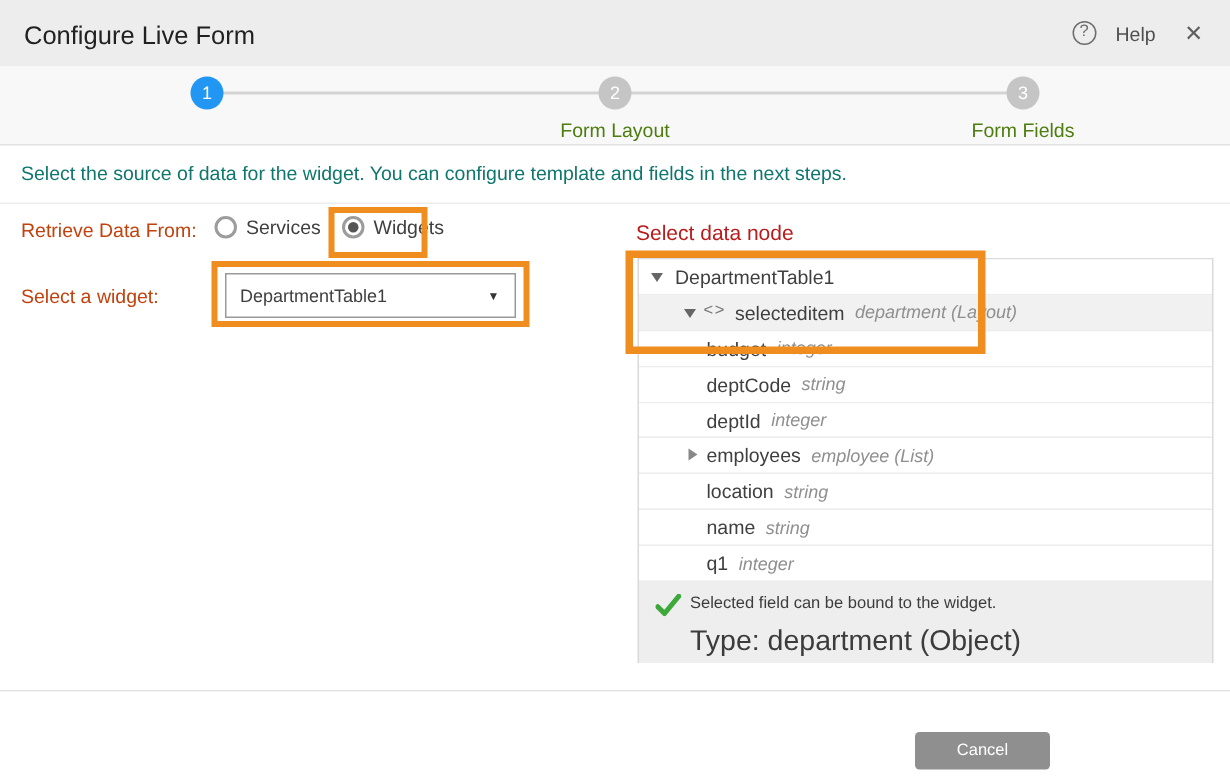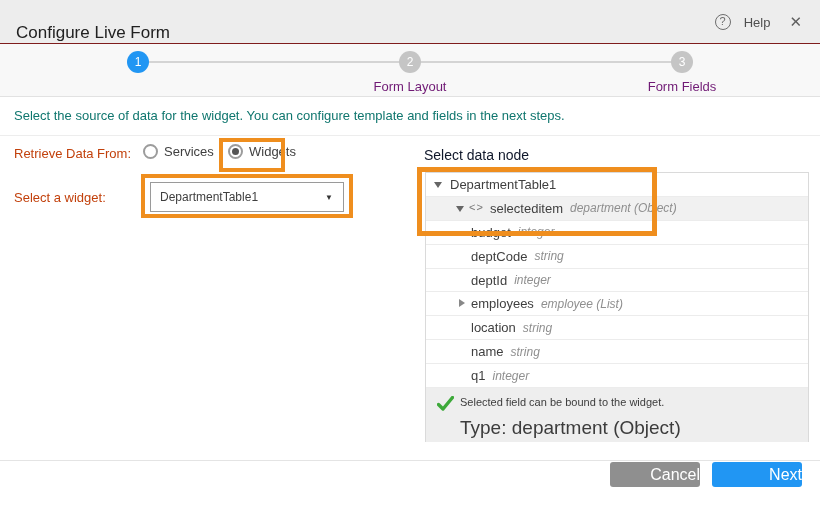--- a/index.html
+++ b/index.html
@@ -3,42 +3,42 @@
 <meta charset="utf-8">
 <style>
   * { margin:0; padding:0; box-sizing:border-box; }
   html,body { width:820px; height:522px; }
   body { font-family:"Liberation Sans", sans-serif; background:#fff; position:relative; overflow:hidden; }
 
   .dialog { position:absolute; inset:0; background:#fff; }
 
   
   .header { position:absolute; left:0; top:0; width:820px; height:48px;
-            background:#ededed; border-bottom:5px solid #7f1d1d;
-            display:flex; align-items:flex-end; }
+            background:#ededed; border-bottom:1px solid #7f1d1d;
+            display:flex; align-items:center; }
   .title { font-size:17px; color:#212121; margin-left:16px; }
   .header-right { position:absolute; right:18px; top:0; height:44px;
                   display:flex; align-items:center; gap:13px; }
   .help-icon { width:16px; height:16px; border:1.4px solid #6d6d6d; border-radius:50%;
                color:#6d6d6d; font-size:11px; line-height:13px; text-align:center;
                display:inline-block; cursor:pointer; }
   .help-label { font-size:13px; color:#4f4f4f; cursor:pointer; }
   .close-icon { font-size:15px; color:#5f5f5f; cursor:pointer; margin-left:6px; }
 
   
   .stepper { position:absolute; left:0; top:44px; width:820px; height:53px;
              background:#f8f8f8; border-bottom:1px solid #e2e2e2; }
   .step-line { position:absolute; top:17px; left:138px; width:544px; height:2px; background:#d4d4d4; }
   .step { position:absolute; top:7px; width:120px; text-align:center; }
   .step-1 { left:78px; } .step-2 { left:350px; } .step-3 { left:622px; }
   .step-circle { width:22px; height:22px; border-radius:50%; margin:0 auto;
                  color:#fff; font-size:12px; line-height:22px; text-align:center;
                  background:#c5c5c5; position:relative; z-index:2; }
   .step.active .step-circle { background:#2196f3; }
-  .step-label { font-size:13px; color:#701a75; margin-top:6px; }
+  .step-label { font-size:13px; color:#4d7c0f; margin-top:6px; }
   .step.active .step-label { color:#2b2b2b; }
 
   
   .intro { position:absolute; left:0; top:97px; width:820px; height:39px;
            border-bottom:1px solid #ededed; }
   .intro-text { position:absolute; left:14px; top:11px; font-size:13px; color:#0f766e; }
 
   
   .field-label { position:absolute; font-size:13px; color:#c2410c; }
   .lbl-retrieve { left:14px; top:146px; }
@@ -59,21 +59,21 @@
   .hl-dropdown { left:141px; top:174px; width:212px; height:44px; }
   .hl-tree     { left:417px; top:167px; width:240px; height:69px; border-width:5px; }
 
   .dropdown { position:absolute; left:150px; top:182px; width:194px; height:30px;
               border:1px solid #9a9a9a; background:#fff; cursor:pointer;
               display:flex; align-items:center; }
   .dropdown-value { font-size:12px; color:#3f3f3f; margin-left:9px; flex:1; }
   .dropdown-arrow { font-size:8px; color:#333; margin-right:10px; }
 
   
-  .node-heading { position:absolute; left:424px; top:147px; font-size:14px; color:#0f172a; }
+  .node-heading { position:absolute; left:424px; top:147px; font-size:14px; color:#b91c1c; }
   .tree-panel { position:absolute; left:425px; top:172px; width:384px; height:270px;
                 border:1px solid #dadada; background:#fff; }
   .tree-row { height:23.9px; border-bottom:1px solid #ececec; position:relative;
               display:flex; align-items:center; cursor:pointer; background:#fff; }
   .tree-row.selected { background:#f1f1f1; }
   .caret { width:0; height:0; position:absolute; }
   .caret-down  { border-left:4.5px solid transparent; border-right:4.5px solid transparent;
                  border-top:6px solid #666; top:9px; }
   .caret-right { border-top:4.5px solid transparent; border-bottom:4.5px solid transparent;
                  border-left:6px solid #888; top:7px; }
@@ -84,23 +84,23 @@
   .ind1 .node-name { margin-left:64px; }
   .ind2 .node-name { margin-left:45px; }
 
   .tree-status { height:54px; background:#eee; position:relative; }
   .check-icon { position:absolute; left:11px; top:8px; }
   .status-line1 { position:absolute; left:34px; top:8px;  font-size:11px; color:#3c3c3c; }
   .status-line2 { position:absolute; left:34px; top:29px; font-size:19px; color:#3c3c3c; }
 
   
   .footer-divider { position:absolute; left:0; top:460px; width:820px; height:1px; background:#e4e4e4; }
-  .btn { position:absolute; top:462px; width:90px; height:25px; border:none; border-radius:3px;
-         color:#fff; font-size:16px; font-family:"Liberation Sans", sans-serif; cursor:pointer;
-         text-align:right; line-height:25px; }
+  .btn { position:absolute; top:488px; width:90px; height:25px; border:none; border-radius:3px;
+         color:#fff; font-size:11px; font-family:"Liberation Sans", sans-serif; cursor:pointer;
+         text-align:center; line-height:25px; }
   .btn-cancel { left:610px; background:#8f8f8f; }
   .btn-next   { left:712px; background:#2196f3; }
 </style>
 </head>
 <body>
 
 <div class="dialog">
 
   <div class="header">
     <div class="title">Configure Live Form</div>
@@ -157,21 +157,21 @@
 
     <div class="tree-row ind0">
       <span class="caret caret-down" style="left:8px"></span>
       <span class="node-name">DepartmentTable1</span>
     </div>
 
     <div class="tree-row ind1 selected">
       <span class="caret caret-down" style="left:30px"></span>
       <span class="code-icon">&lt;&gt;</span>
       <span class="node-name">selecteditem</span>
-      <span class="node-type">department (Object)</span>
+      <span class="node-type">department (Layout)</span>
     </div>
 
     <div class="tree-row ind2">
       <span class="node-name">budget</span>
       <span class="node-type">integer</span>
     </div>
 
     <div class="tree-row ind2">
       <span class="node-name">deptCode</span>
       <span class="node-type">string</span>
@@ -209,15 +209,14 @@
       </svg>
       <div class="status-line1">Selected field can be bound to the widget.</div>
       <div class="status-line2">Type: department (Object)</div>
     </div>
   </div>
 
   <div class="hl-box hl-tree"></div>
 
   <div class="footer-divider"></div>
   <button class="btn btn-cancel">Cancel</button>
-  <button class="btn btn-next">Next</button>
 
 </div>
 
 </body></html>

